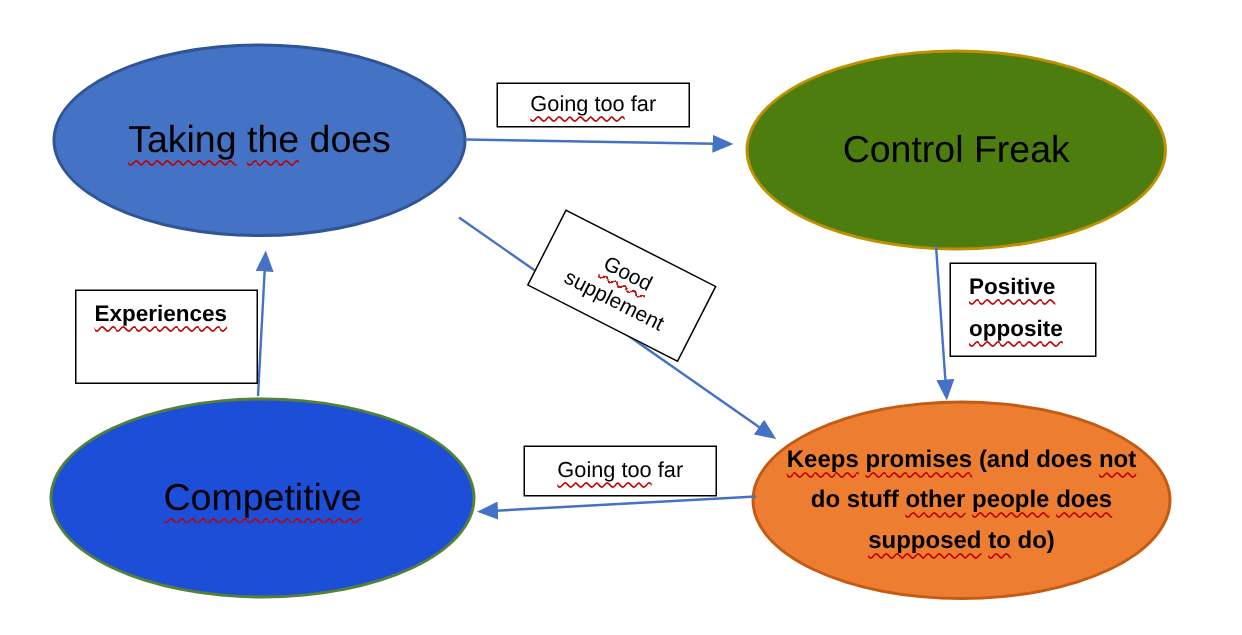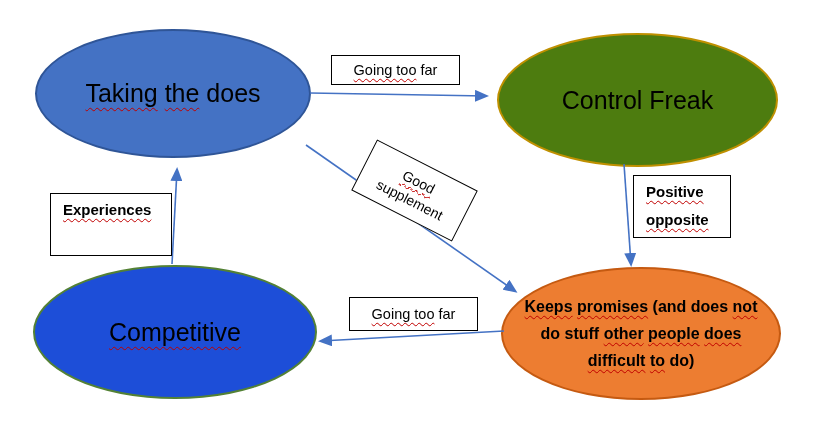--- a/index.html
+++ b/index.html
@@ -55,21 +55,21 @@
   </div>
 
   <div class="node" style="left: 33px; top: 265px; width: 284px; height: 134px; background-color: #1d4ed8; border-color: rgb(83, 129, 53);">
     <div class="node-title"><span class="sq">Competitive</span></div>
   </div>
 
   <div class="node" style="left: 501px; top: 267px; width: 280px; height: 133px; background-color: rgb(237, 125, 49); border-color: rgb(197, 90, 17);">
     <div class="node-small">
       <div><span class="sq">Keeps</span><span> </span><span class="sq">promises</span><span> (and does </span><span class="sq">not</span></div>
       <div><span>do stuff </span><span class="sq">other</span><span> </span><span class="sq">people</span><span> </span><span class="sq">does</span></div>
-      <div><span class="sq">difficult</span><span> </span><span class="sq">to</span><span> do)</span></div>
+      <div><span class="sq">supposed</span><span> </span><span class="sq">to</span><span> do)</span></div>
     </div>
   </div>
 
   <div class="lbl lbl-center" style="left:331px;top:55px;width:129px;height:30px;font-size:14.5px;">
     <div><span class="sq">Going too</span><span> far</span></div>
   </div>
 
   <div class="lbl lbl-center rotated" style="left:358px;top:162px;width:113px;height:57px;">
     <div>
       <div><span class="sq">Good</span></div>

